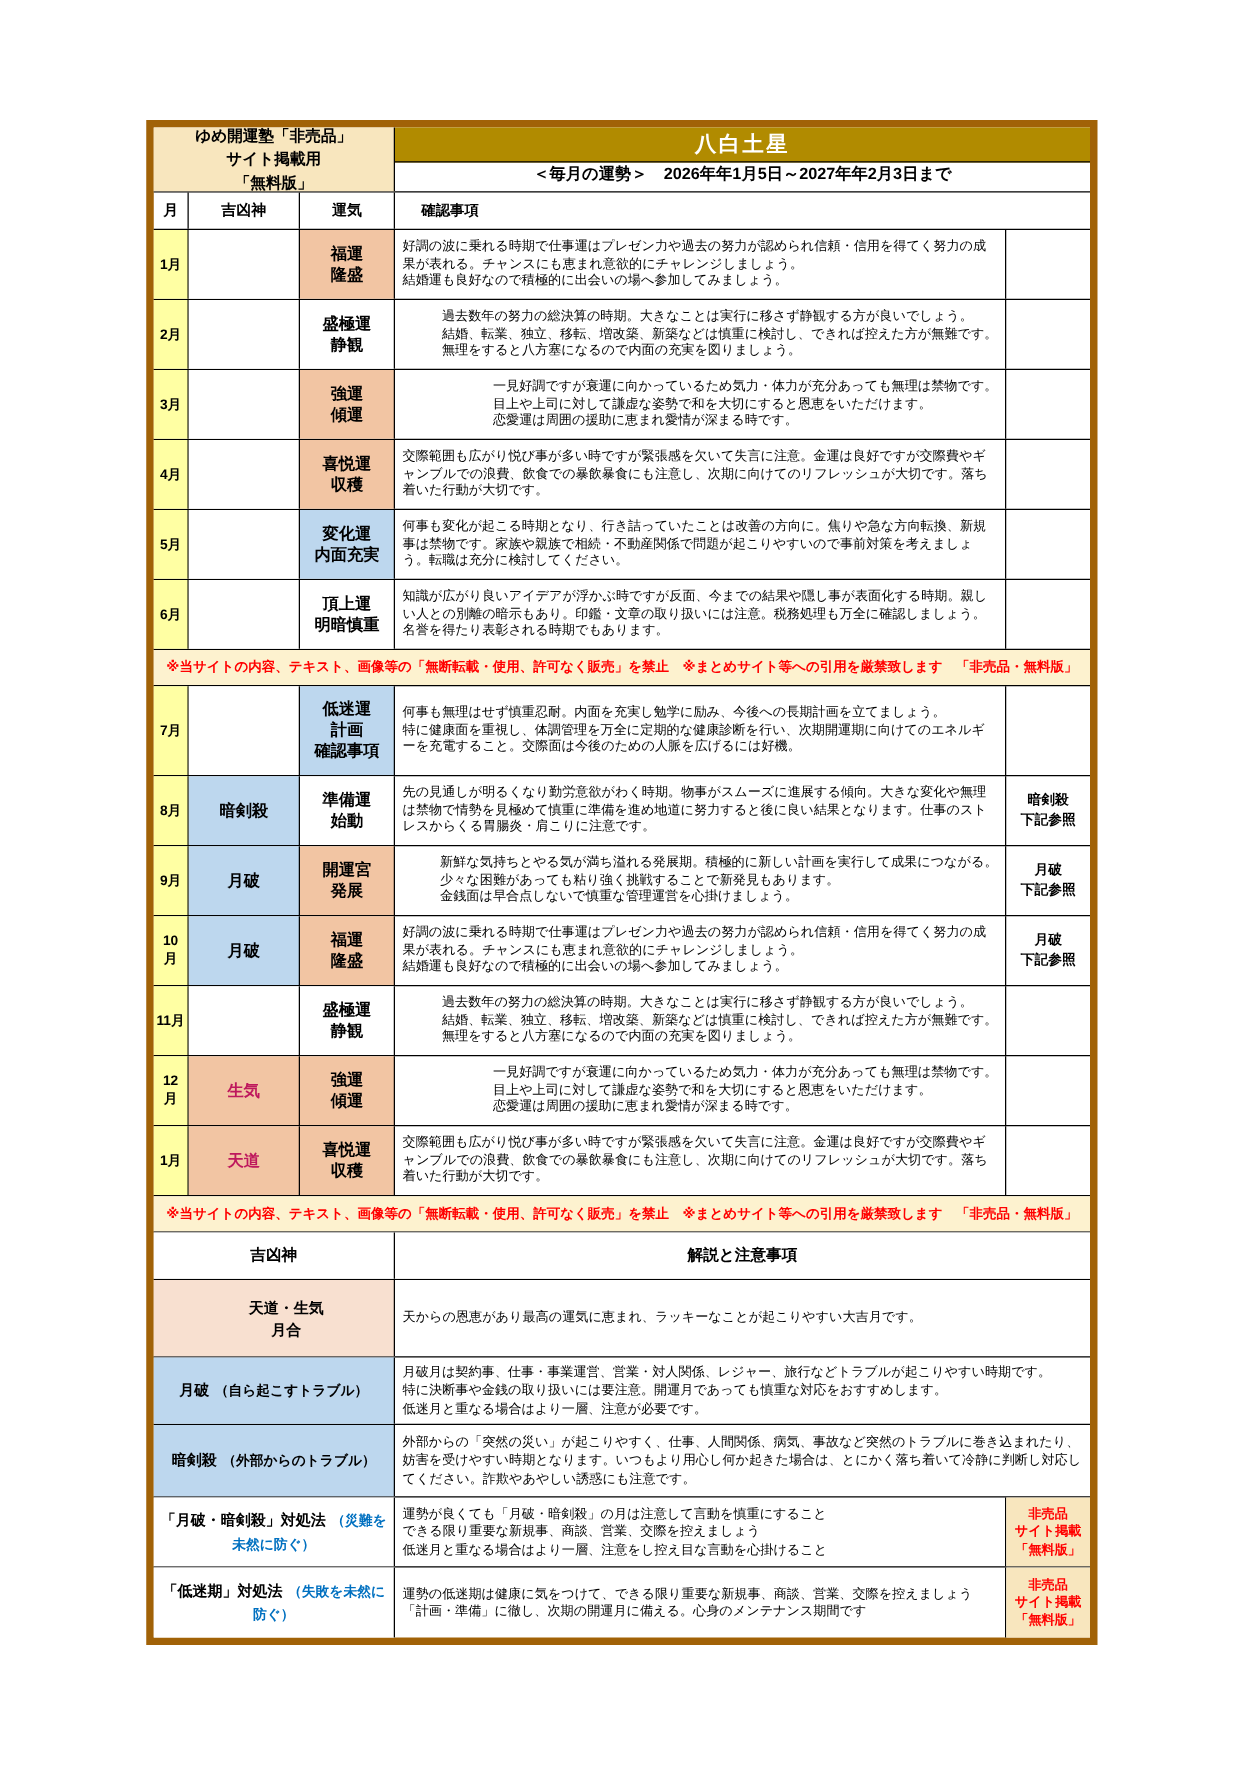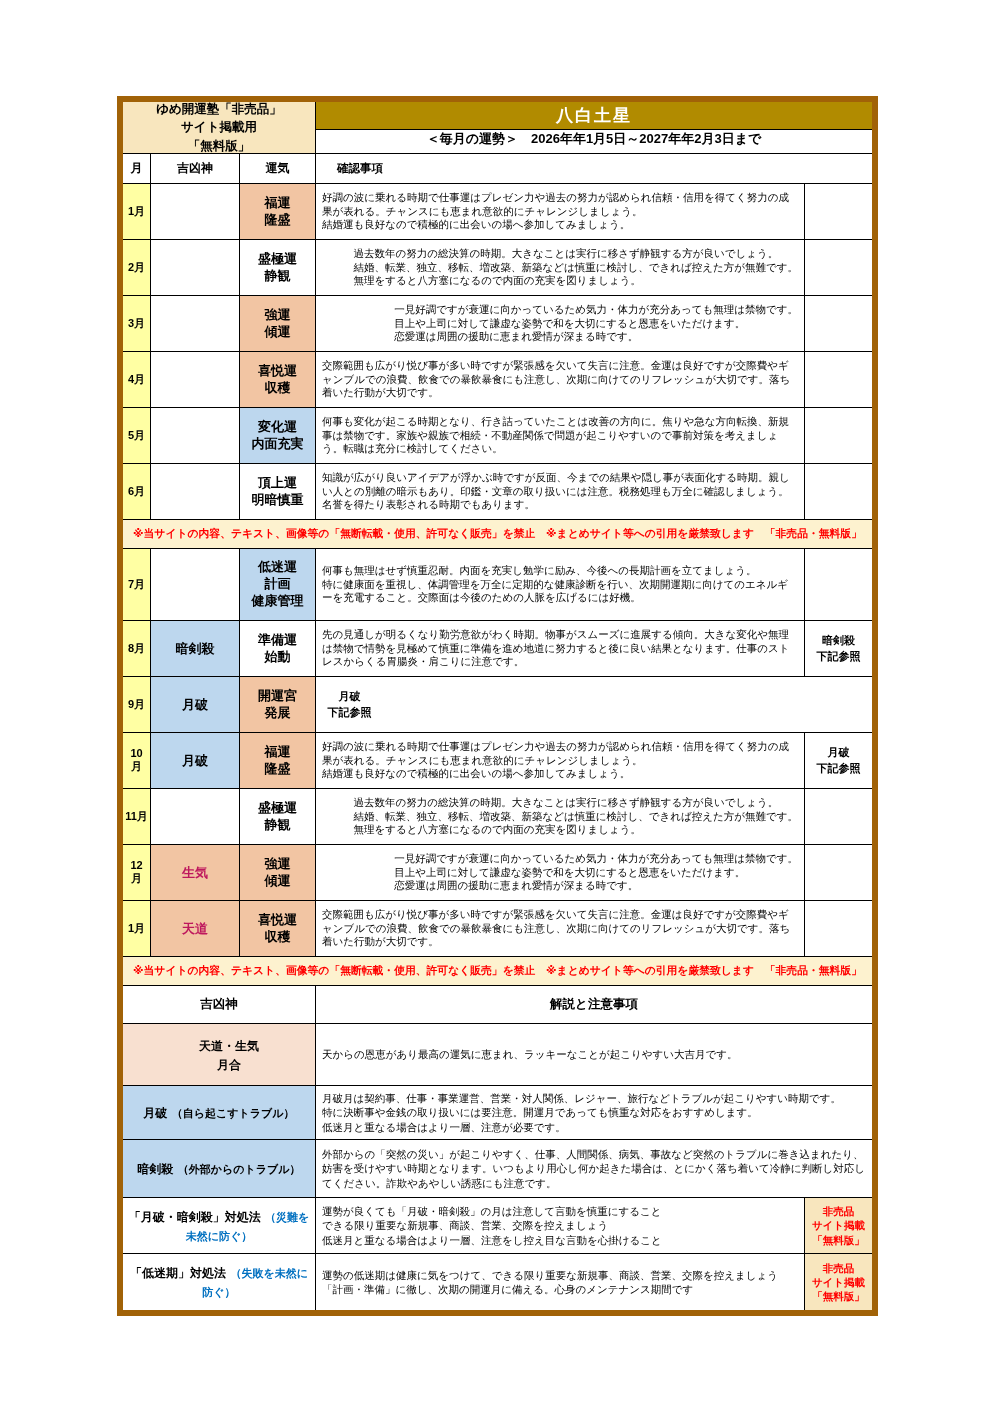--- a/index.html
+++ b/index.html
@@ -229,21 +229,21 @@
       <div class="row r-month">
     <div class="cell c-m bg-yellow">
           <span class="lbl pre">7月</span>
         </div>
     <div class="cell c-d bg-white">
           <span class="lbl pre"></span>
         </div>
     <div class="cell c-l bg-blue">
           <span class="lbl pre">低迷運
 計画
-健康管理</span>
+確認事項</span>
         </div>
     <div class="cell c-t">
           <span class="body pre">何事も無理はせず慎重忍耐。内面を充実し勉学に励み、今後への長期計画を立てましょう。
 特に健康面を重視し、体調管理を万全に定期的な健康診断を行い、次期開運期に向けてのエネルギーを充電すること。交際面は今後のための人脈を広げるには好機。</span>
         </div>
     <div class="cell c-c">
           <span class="lbl pre"></span>
         </div>
   </div>
       <div class="row r-month">
@@ -268,20 +268,25 @@
       <div class="row r-month">
     <div class="cell c-m bg-yellow">
           <span class="lbl pre">9月</span>
         </div>
     <div class="cell c-d bg-blue">
           <span class="lbl pre">月破</span>
         </div>
     <div class="cell c-l bg-salmon">
           <span class="lbl pre">開運宮
 発展</span>
+        </div>
+    <div class="cell c-t">
+          <span class="body pre">新鮮な気持ちとやる気が満ち溢れる発展期。積極的に新しい計画を実行して成果につながる。
+少々な困難があっても粘り強く挑戦することで新発見もあります。
+金銭面は早合点しないで慎重な管理運営を心掛けましょう。</span>
         </div>
     <div class="cell c-c">
           <span class="lbl pre">月破
 下記参照</span>
         </div>
   </div>
       <div class="row r-month">
     <div class="cell c-m bg-yellow">
           <span class="lbl pre">10月</span>
         </div>

